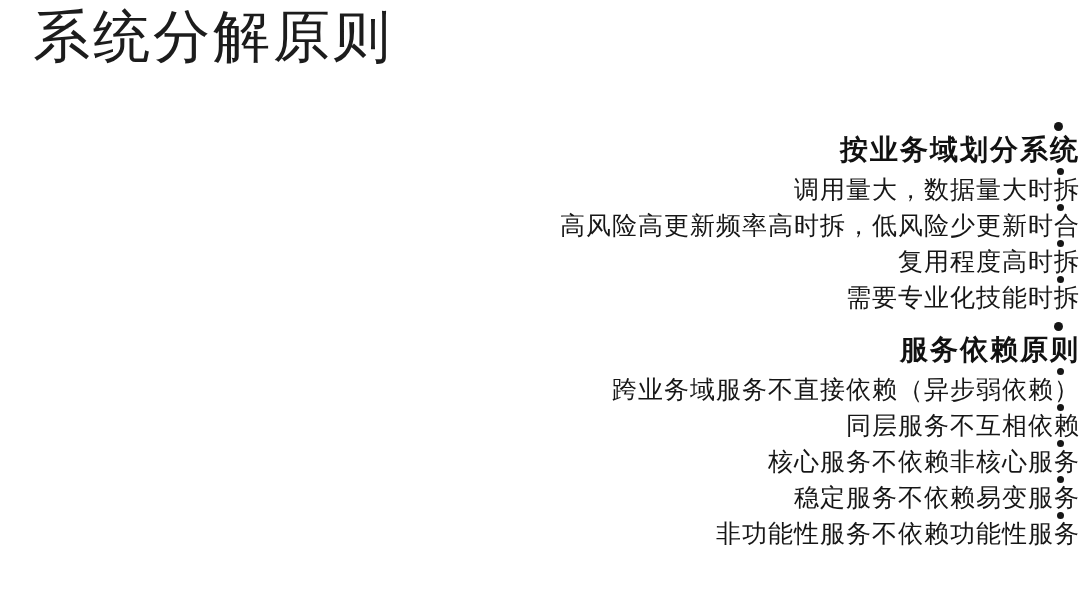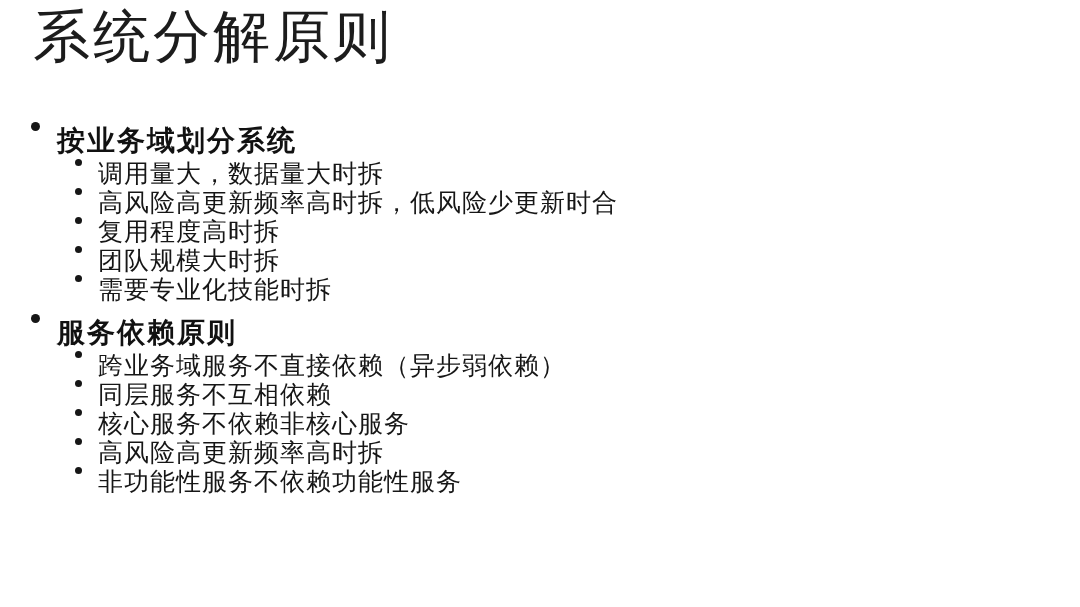--- a/index.html
+++ b/index.html
@@ -28,22 +28,23 @@
   }
   .outline {
     position: absolute;
     left: 0; top: 122px;
     width: 1080px;
     margin: 0; padding: 0;
     list-style: none;
   }
   .item {
     display: flex;
-    align-items: flex-start;
+    align-items: flex-end;
     white-space: nowrap;
+    flex-direction: column;
   }
   .l1 {
     padding-left: 31px;
     font-size: 28px;
     font-weight: 700;
     letter-spacing: 2px;
     line-height: 37px;
     color: #111111;
   }
   .l2 {
@@ -81,44 +82,40 @@
     <li class="item l2">
       <span class="bullet"></span>
       <span>高风险高更新频率高时拆，低风险少更新时合</span>
     </li>
     <li class="item l2">
       <span class="bullet"></span>
       <span>复用程度高时拆</span>
     </li>
     <li class="item l2">
       <span class="bullet"></span>
-      <span>团队规模大时拆</span>
-    </li>
-    <li class="item l2">
-      <span class="bullet"></span>
       <span>需要专业化技能时拆</span>
     </li>
     <li class="item l1 spaced">
       <span class="bullet"></span>
       <span>服务依赖原则</span>
     </li>
     <li class="item l2">
       <span class="bullet"></span>
       <span>跨业务域服务不直接依赖（异步弱依赖）</span>
     </li>
     <li class="item l2">
       <span class="bullet"></span>
       <span>同层服务不互相依赖</span>
     </li>
     <li class="item l2">
       <span class="bullet"></span>
       <span>核心服务不依赖非核心服务</span>
     </li>
     <li class="item l2">
       <span class="bullet"></span>
-      <span>高风险高更新频率高时拆</span>
+      <span>稳定服务不依赖易变服务</span>
     </li>
     <li class="item l2">
       <span class="bullet"></span>
       <span>非功能性服务不依赖功能性服务</span>
     </li>
   </ul>
 </div>
 
 </body></html>

